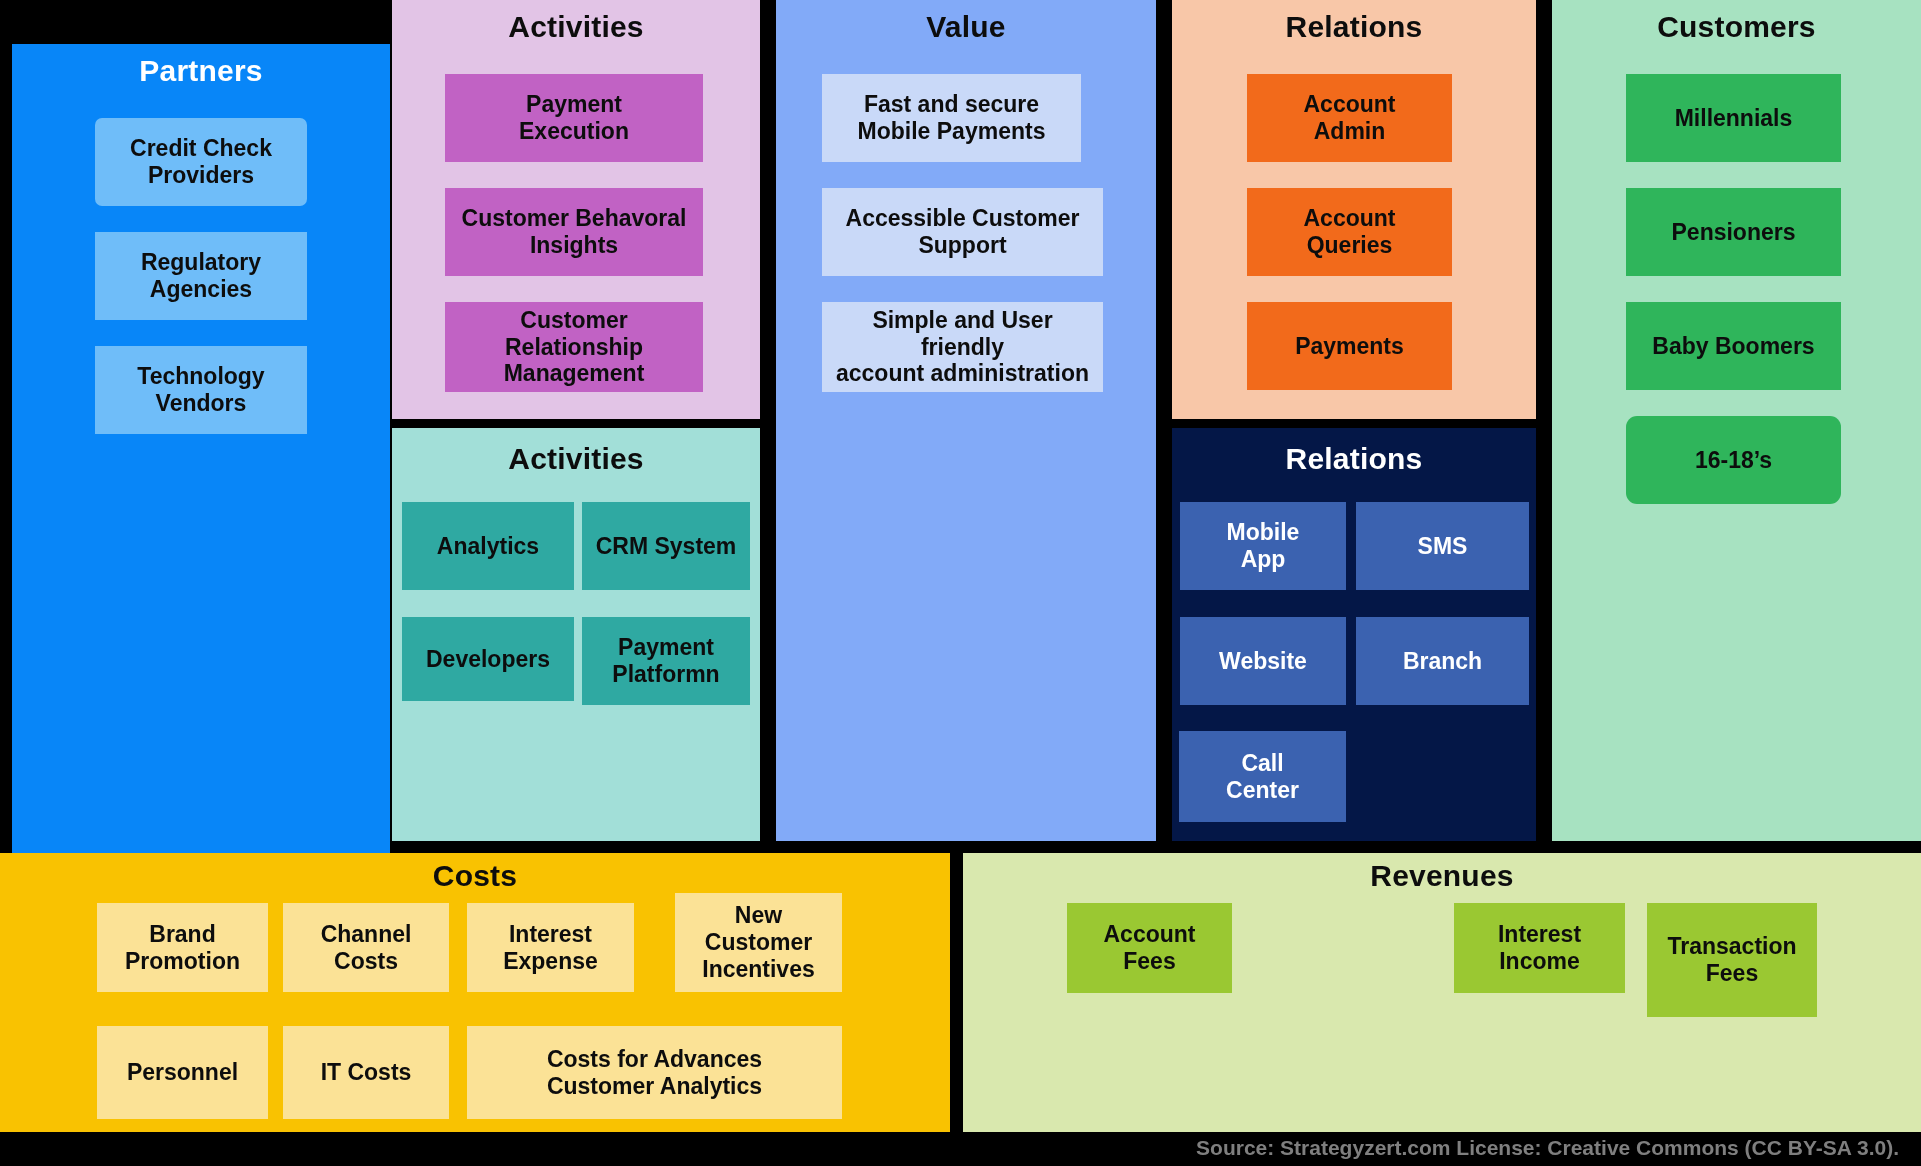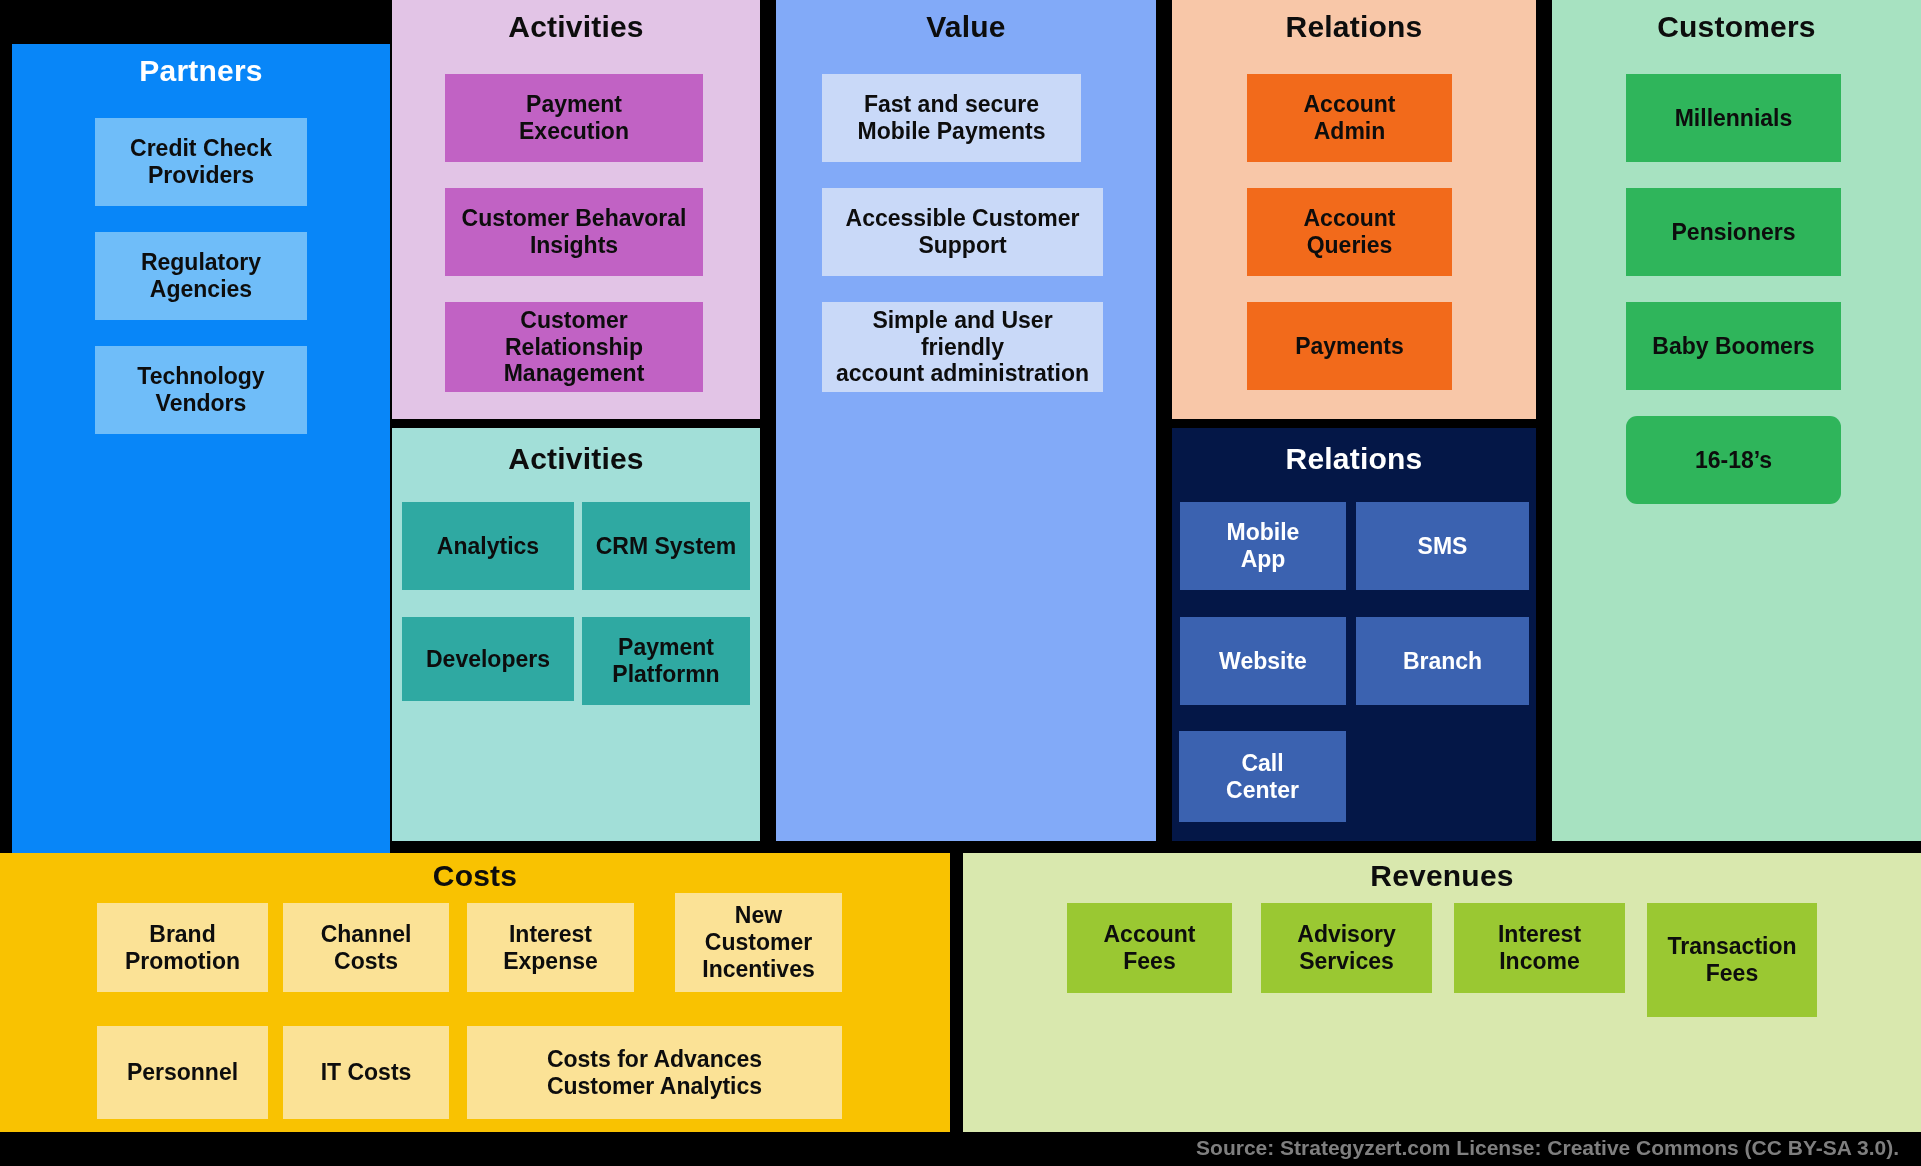--- a/index.html
+++ b/index.html
@@ -44,21 +44,21 @@
     font-size:21px;font-weight:bold;color:var(--source_text,#7f7f7f);
   }
 </style>
 </head>
 <body>
 
 <div class="canvas">
 
   <div class="panel p-partners" style="left:12px;top:0;width:378px;height:841px;margin-top:44px;">
     <div class="panel-title light">Partners</div>
-    <div class="box b-partners" style="left:83px;top:74px;width:212px;height:88px;">Credit Check
+    <div class="box b-partners" style="left:83px;top:74px;width:212px;height:88px;border-radius:7px;">Credit Check
 Providers</div>
     <div class="box b-partners" style="left:83px;top:188px;width:212px;height:88px;">Regulatory
 Agencies</div>
     <div class="box b-partners" style="left:83px;top:302px;width:212px;height:88px;">Technology
 Vendors</div>
   </div>
 
   <div class="panel p-activities-key" style="left:392px;top:0;width:368px;height:419px;">
     <div class="panel-title">Activities</div>
     <div class="box b-activities-key" style="left:53px;top:74px;width:258px;height:88px;">Payment
@@ -132,22 +132,20 @@
     <div class="box b-costs" style="left:97px;top:173px;width:171px;height:93px;">Personnel</div>
     <div class="box b-costs" style="left:283px;top:173px;width:166px;height:93px;">IT Costs</div>
     <div class="box b-costs" style="left:467px;top:173px;width:375px;height:93px;">Costs for Advances
 Customer Analytics</div>
   </div>
 
   <div class="panel p-revenues" style="left:963px;top:853px;width:958px;height:279px;">
     <div class="panel-title" style="top:6px;">Revenues</div>
     <div class="box b-revenues" style="left:104px;top:50px;width:165px;height:90px;">Account
 Fees</div>
-    <div class="box b-revenues" style="left:298px;top:50px;width:171px;height:90px;">Advisory
-Services</div>
     <div class="box b-revenues" style="left:491px;top:50px;width:171px;height:90px;">Interest
 Income</div>
     <div class="box b-revenues" style="left:684px;top:50px;width:170px;height:114px;">Transaction
 Fees</div>
   </div>
 
   <div class="source-note">Source: Strategyzert.com License: Creative Commons (CC BY-SA 3.0).</div>
 
 </div>
 

